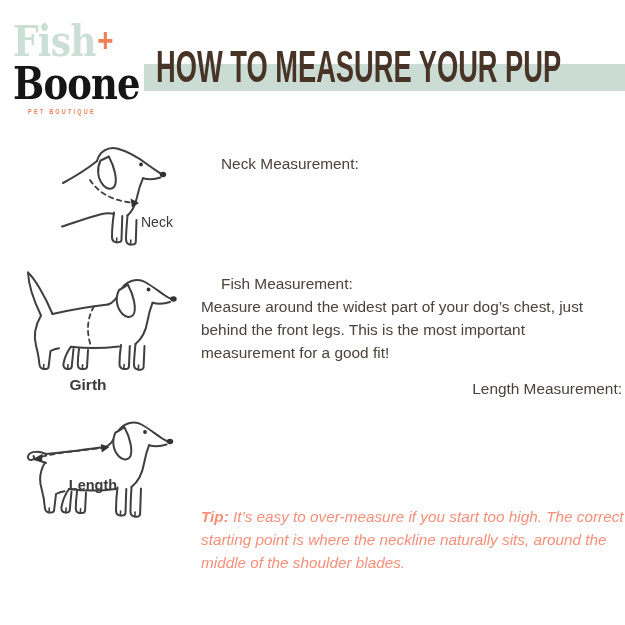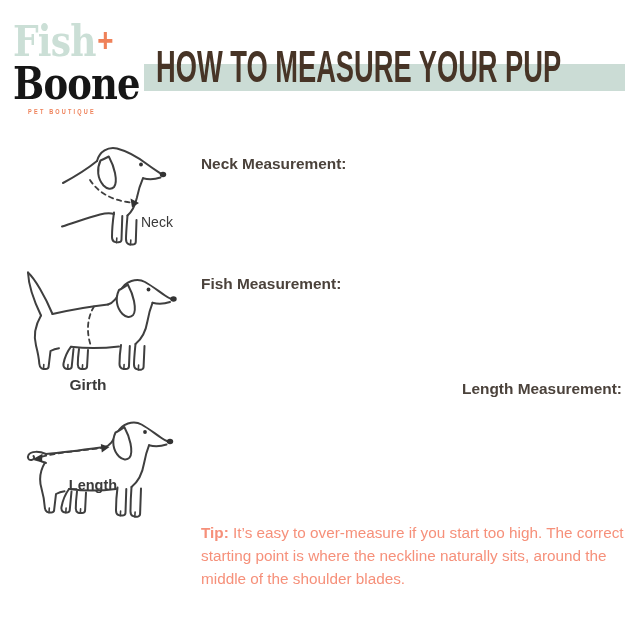--- a/index.html
+++ b/index.html
@@ -15,23 +15,23 @@
   .logo-tagline{margin:1px 0 0 18px;font-size:6.6px;font-weight:700;letter-spacing:2.6px;color:#ef8159;}
   
   .title-bar{position:absolute;left:144px;top:64px;width:481px;height:27px;background:#cbdcd5;}
   .page-title{
     position:absolute;left:156px;top:45px;white-space:nowrap;
     font-weight:700;font-size:44px;line-height:44px;color:#473426;
     transform:scaleX(0.62);transform-origin:left top;z-index:2;
   }
   
   .sec-text{position:absolute;left:201px;width:421px;color:#4b423b;font-size:15.4px;line-height:23px;}
-  .sec-heading{font-weight:700;}
+  .sec-heading{font-weight:400;margin-left:20px;}
   .sec1{top:152px;} .sec2{top:272px;} .sec3{top:377px;text-align:right;}
-  .tip{position:absolute;left:201px;top:505px;width:424px;font-size:15.3px;line-height:23px;color:#f6907a;margin-top:16px;}
+  .tip{position:absolute;left:201px;top:505px;width:424px;font-style:italic;font-size:15.3px;line-height:23px;color:#f6907a;}
   .tip-label{font-weight:700;}
   
   .dog{position:absolute;}
   .dog1{left:55px;top:145px;}
   .dog2{left:15px;top:268px;}
   .dog3{left:15px;top:410px;}
   .dog path, .dog circle, .dog ellipse{vector-effect:non-scaling-stroke;}
   .outline{fill:none;stroke:#3f3f3f;stroke-width:2;stroke-linecap:round;stroke-linejoin:round;}
   .outline-thin{fill:none;stroke:#3f3f3f;stroke-width:1.6;stroke-linecap:round;}
   .earfill{fill:#ffffff;stroke:#3f3f3f;stroke-width:2;stroke-linejoin:round;}
@@ -112,20 +112,21 @@
 
   <path class="earfill" d="M104,22 C100,30.5 101.5,40 107.5,46 C111,49.5 115.5,50 118,47.2 C120.5,44.2 120,38 119,33 C117.8,27 115.5,21.5 112.8,16.5 C110,18.5 106.8,20.8 104,22 Z"></path>
   <circle class="inkfill" cx="133.5" cy="21.5" r="1.9"></circle>
 
   <path class="dash" d="M79,38.5 C72,50 71,65 76.5,79.5"></path>
   <text class="dog-label" x="73" y="122" font-size="15.5" font-weight="700" text-anchor="middle">Girth</text>
 </svg>
 
 <div class="sec-text sec2">
   <div class="sec-heading">Fish Measurement:</div>
+  <div class="sec-body">Measure around the widest part of your dog’s chest, just behind the front legs. This is the most important measurement for a good fit!</div>
 </div>
 
 <svg class="dog dog3" width="175" height="120" viewBox="0 0 175 120">
 
   <path class="outline" d="M102.5,77.5 C101.5,85 101,95 101,100.5 C101,105 104,106.2 108.7,105.3 C109.9,105 110.5,104 110.5,102.5 L111.3,79"></path>
   <path class="outline" d="M62,81.5 C61.2,88 60.8,95 60.8,98.5 C60.8,102.6 63.8,103.7 68.3,102.8 C69.5,102.5 70.1,101.5 70.1,100 L71,82.5"></path>
   <path class="outline-thin" d="M105.3,105.8 L105.6,101"></path>
   <path class="outline-thin" d="M65.3,103.3 L65.6,98.7"></path>
 
   <path class="outline" d="M31,44 C24,41 16,41 13.5,45 C12,47.5 13.5,50.5 16.5,50 C19,49.6 19.8,47.5 18.5,46"></path>

